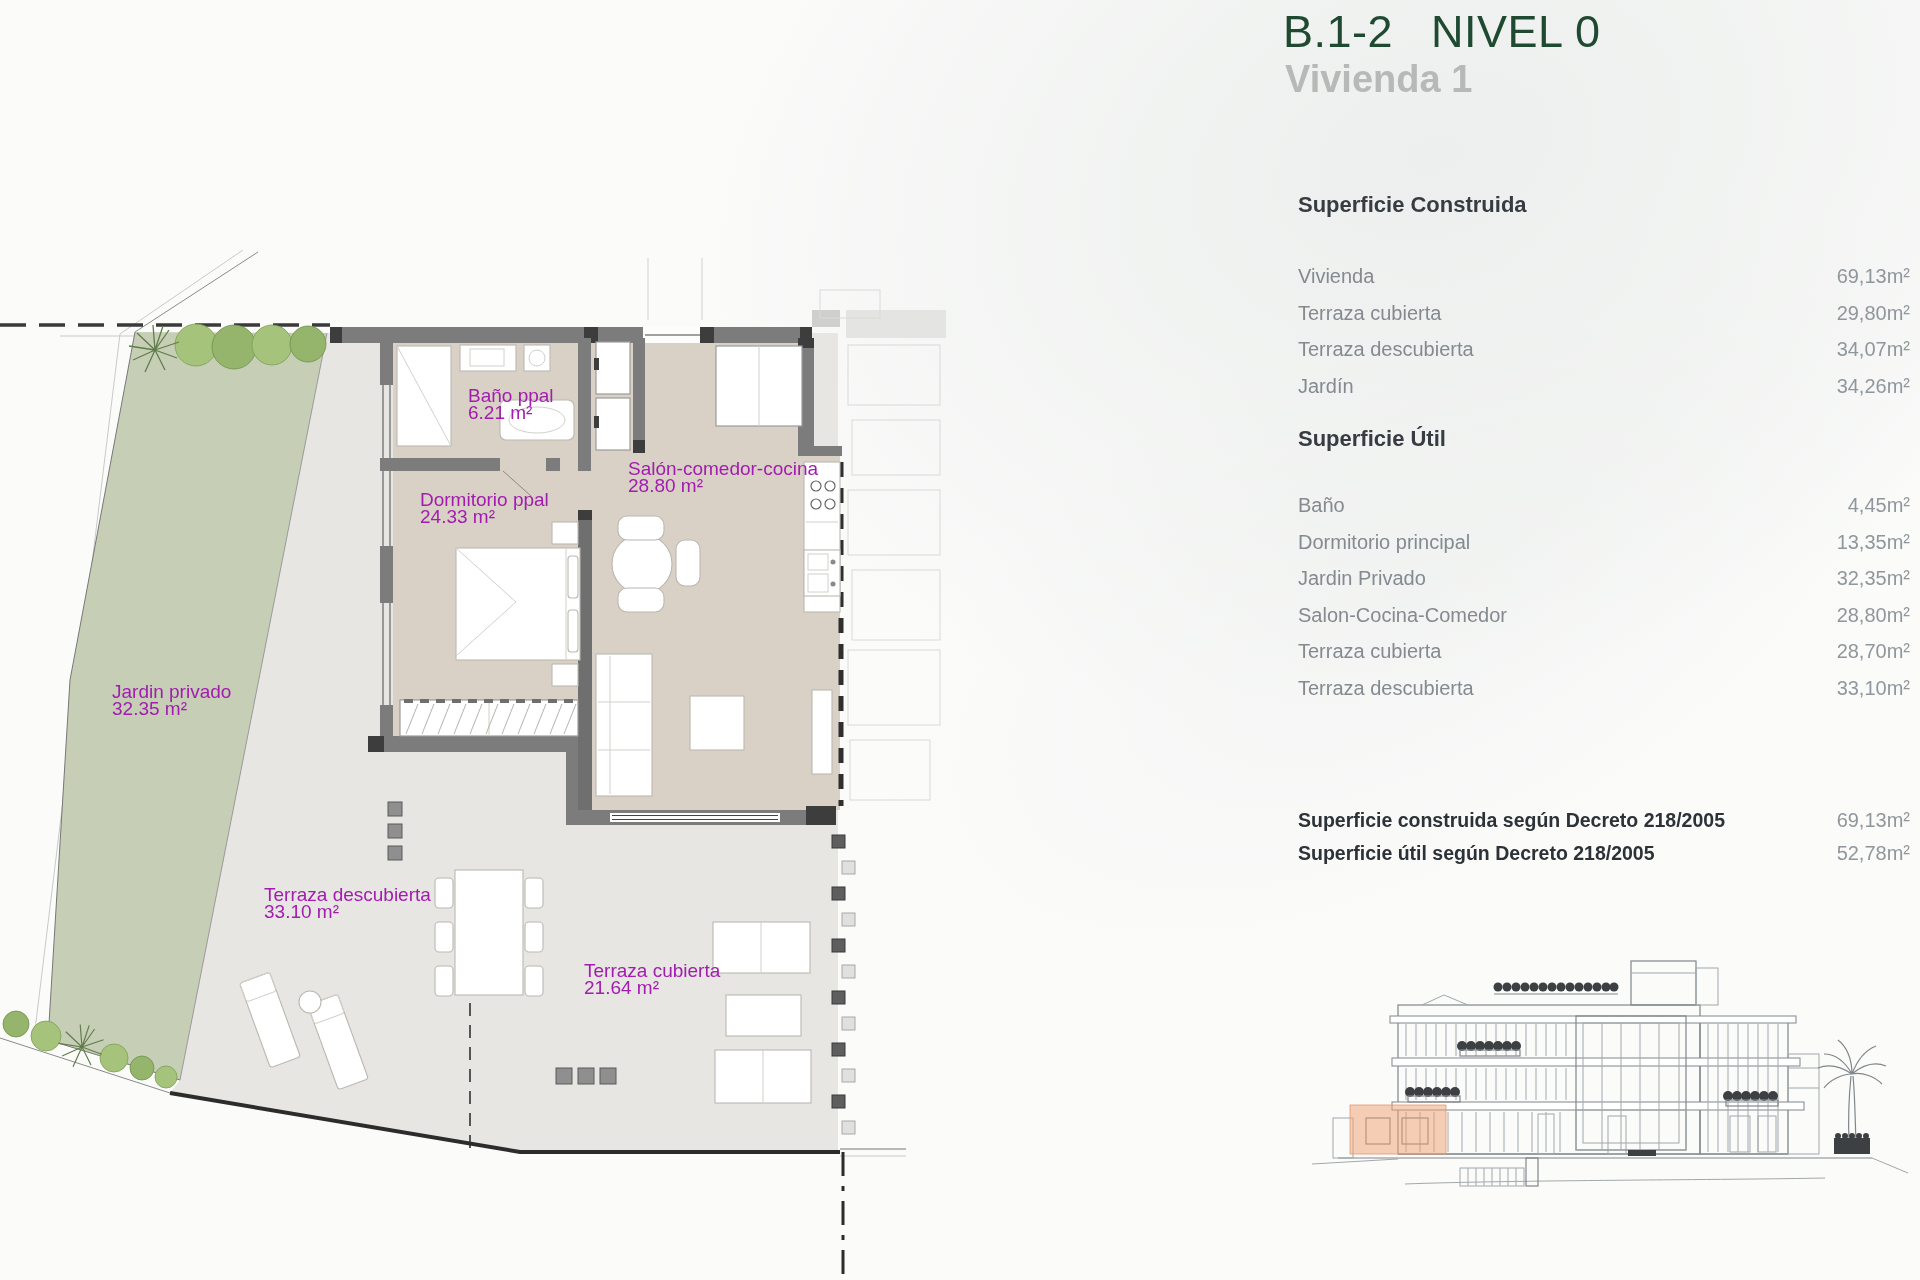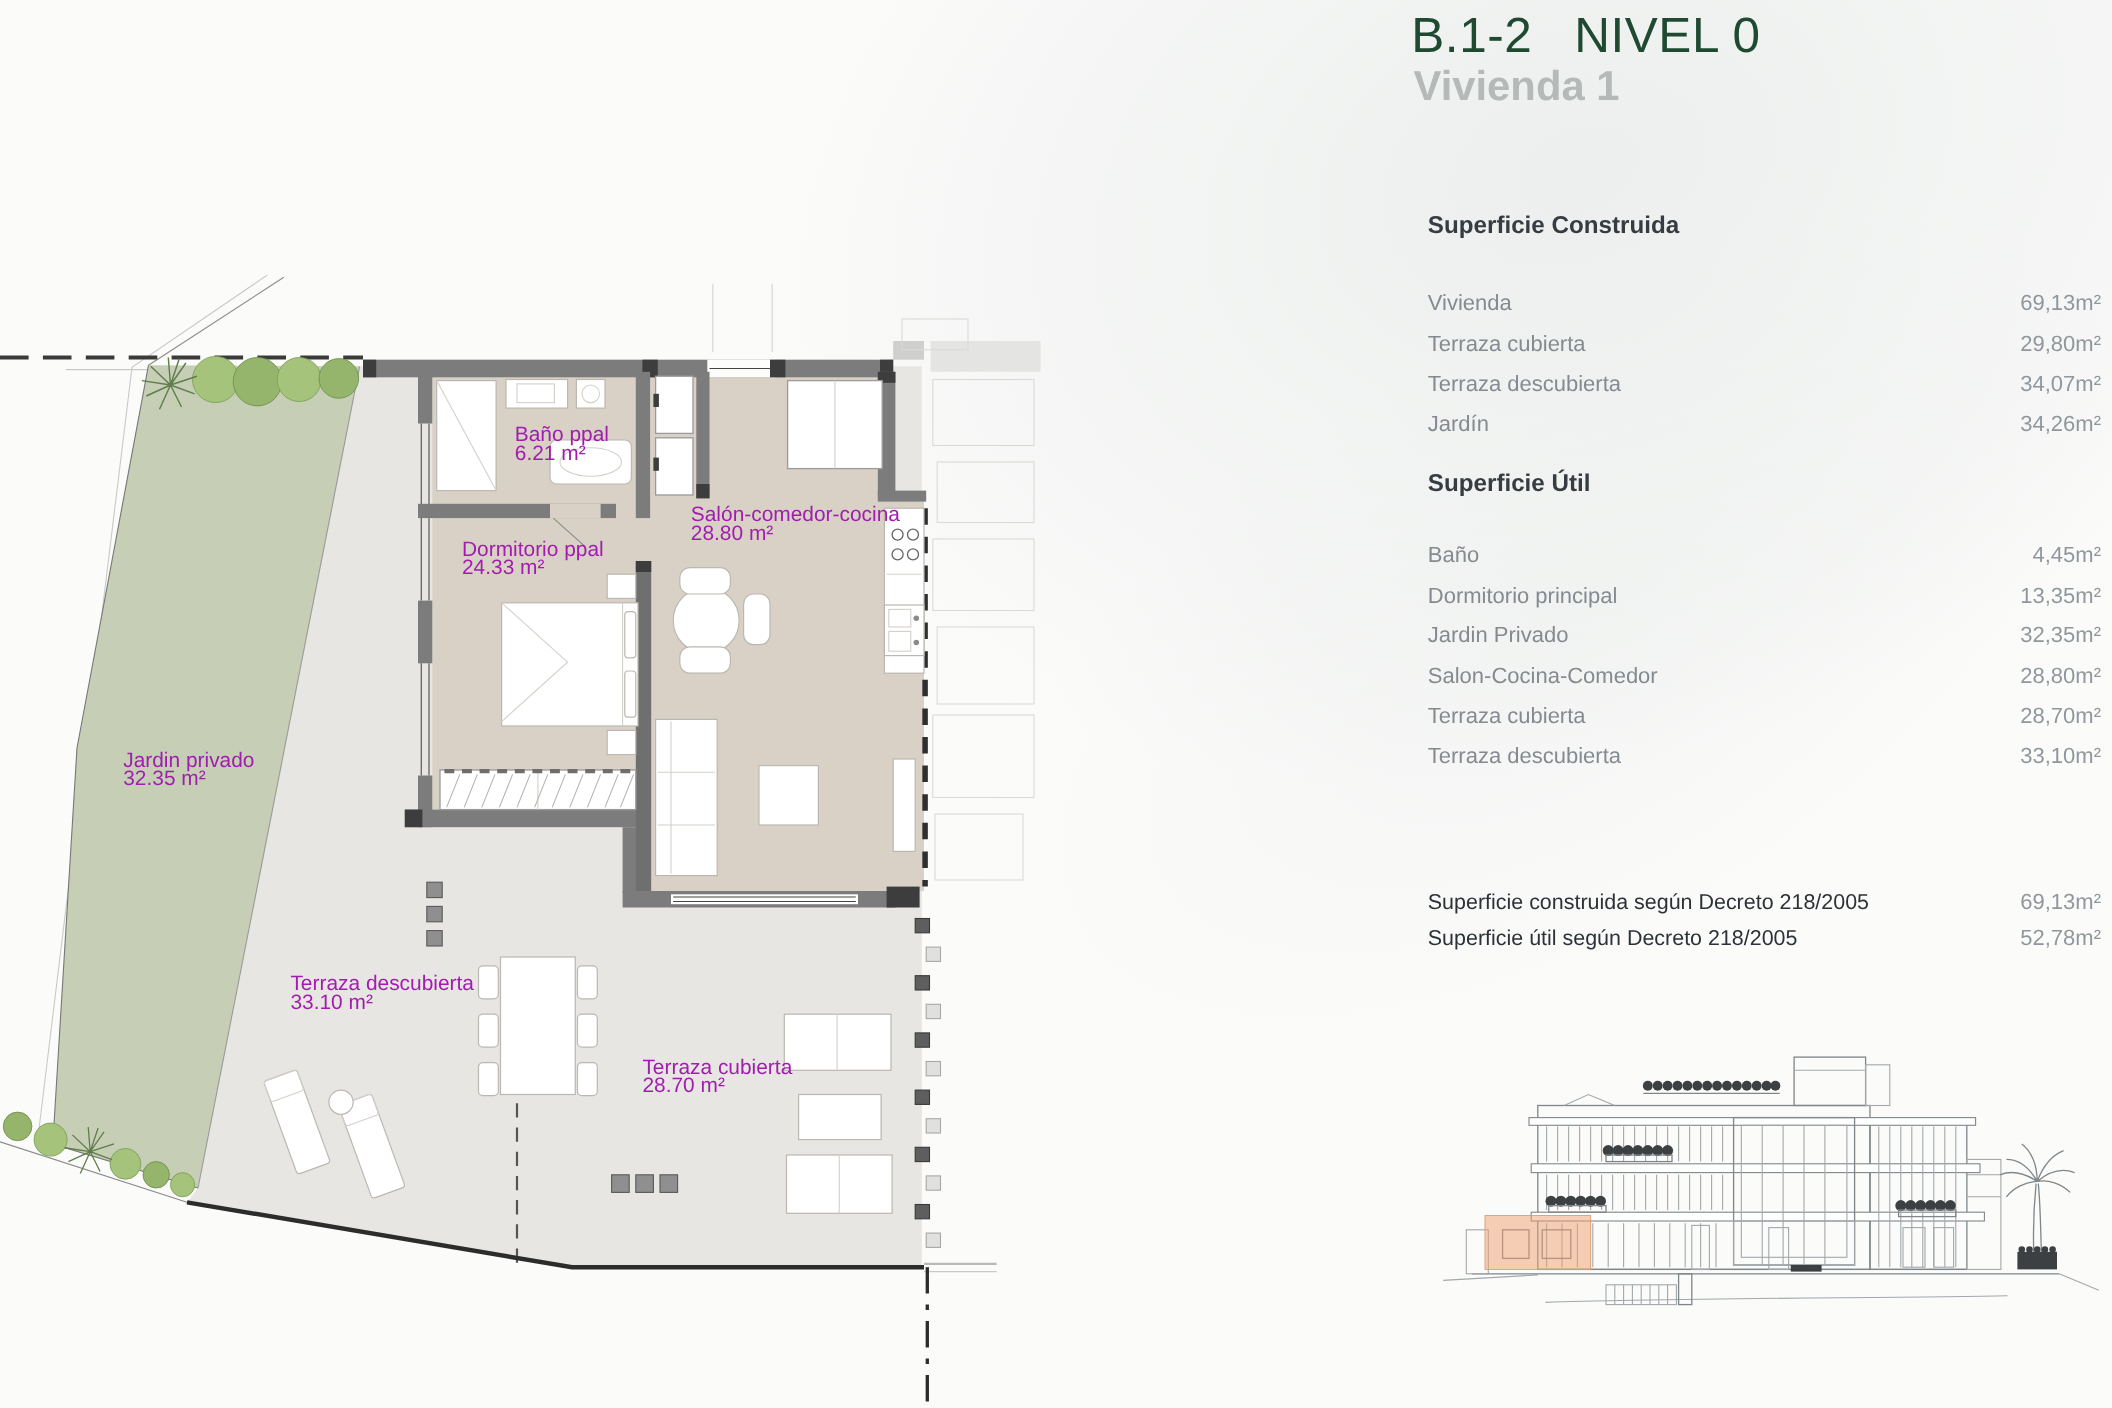--- a/index.html
+++ b/index.html
@@ -17,21 +17,21 @@
         font-size:45px;font-weight:400;color:#1f4a31;letter-spacing:.5px;}
   .subtitle{position:absolute;left:1285px;top:58px;font-size:38px;font-weight:700;color:#b5b9b8;}
   .sec-h{position:absolute;left:1298px;font-size:22px;font-weight:700;color:#363c41;}
   .rows{position:absolute;left:1298px;width:612px;}
   .rows .row{display:flex;justify-content:space-between;height:36.6px;line-height:36.6px;
         font-size:20px;}
   .rows .row .lbl{color:#848a8f;}
   .rows .row .val{color:#90979c;}
   .decree{position:absolute;left:1298px;width:612px;}
   .decree .row{display:flex;justify-content:space-between;height:33px;line-height:33px;}
-  .decree .lbl{font-size:19.5px;font-weight:400;color:#2c3237;}
+  .decree .lbl{font-size:19.5px;font-weight:700;color:#2c3237;}
   .decree .val{font-size:20px;color:#90979c;}
 
   
   .plan{position:absolute;left:0;top:250px;width:960px;height:1030px;}
   .rlabel{position:absolute;font-size:19px;line-height:17px;color:#a21caf;white-space:nowrap;}
   .elev{position:absolute;left:1310px;top:928px;width:600px;height:262px;}
 
   
   .dash-bold{stroke:#3a3a3a;stroke-width:3.5;stroke-dasharray:26 13;fill:none}
   .hair{stroke:#c9c9c7;stroke-width:1;fill:none}
@@ -297,21 +297,21 @@
     <div class="rlabel" style="left:112px;top:433px">
       <span style="display:block">Jardin privado</span>
       <span style="display:block">32.35 m²</span>
     </div>
     <div class="rlabel" style="left:264px;top:636px">
       <span style="display:block">Terraza descubierta</span>
       <span style="display:block">33.10 m²</span>
     </div>
     <div class="rlabel" style="left:584px;top:712px">
       <span style="display:block">Terraza cubierta</span>
-      <span style="display:block">28.70 m²</span>
+      <span style="display:block">21.64 m²</span>
     </div>
   </div>
 
   <div class="title-row">
     <span>B.1-2</span>
     <span>NIVEL 0</span>
   </div>
   <div class="subtitle">Vivienda 1</div>
 
   <div class="sec-h" style="top:192px">Superficie Construida</div>

